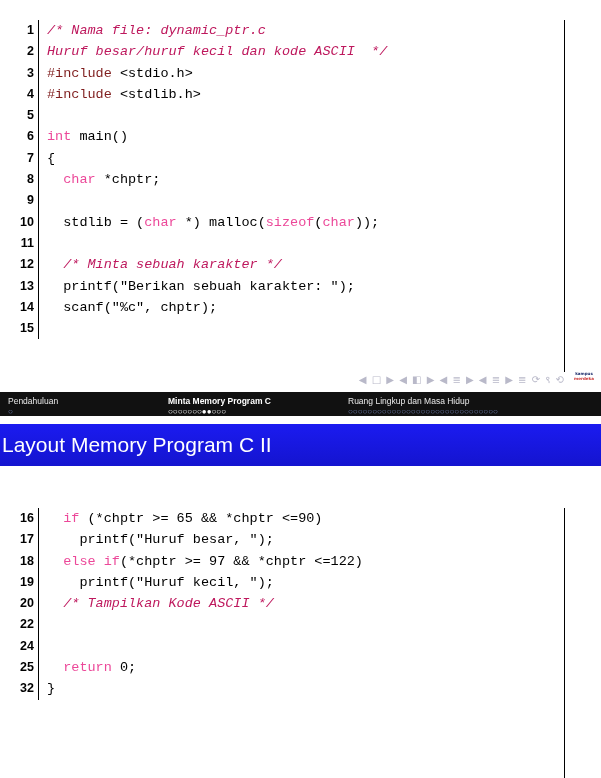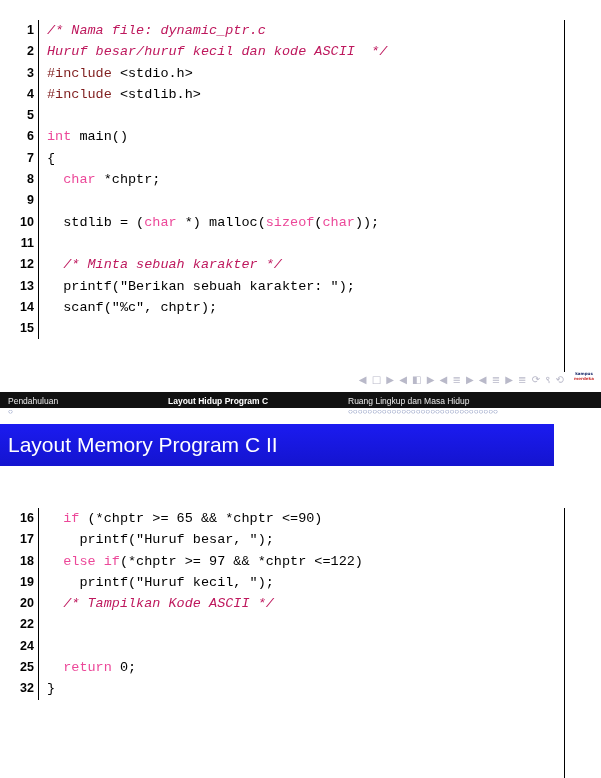--- a/index.html
+++ b/index.html
@@ -109,21 +109,21 @@
     font-weight: bold;
   }
   .logo-box .l2 { color: #c33; }
 
   
   #navbar {
     position: absolute;
     left: 0;
     top: 392px;
     width: 601px;
-    height: 16px;
+    height: 24px;
     background: #111111;
     color: #ffffff;
     display: flex;
   }
   .nav-sec {
     box-sizing: border-box;
     padding: 4px 8px 0 8px;
     font-size: 8.5px;
     color: #e9e9e9;
   }
@@ -137,29 +137,29 @@
   .nav-sec.active .dots { color: #ffffff; }
   #nav-1 { width: 160px; }
   #nav-2 { width: 180px; }
   #nav-3 { width: 261px; }
 
   
   #frametitle {
     position: absolute;
     left: 0;
     top: 424px;
-    width: 554px;
+    width: 601px;
     height: 42px;
     background: #1a1aee;
     background: linear-gradient(to bottom, #1b1bf0, #1414cf);
     color: #ffffff;
     font-size: 21px;
     display: flex;
     align-items: center;
-    padding-left: 8px;
+    padding-left: 2px;
     box-sizing: border-box;
   }
 
   
   #slide-bottom {
     position: absolute;
     left: 0;
     top: 466px;
     width: 601px;
     height: 260px;
@@ -264,21 +264,21 @@
     <div class="l2">merdeka</div>
   </div>
 </div>
 
 <div id="navbar">
   <div class="nav-sec" id="nav-1">
     <div>Pendahuluan</div>
     <div class="dots">○</div>
   </div>
   <div class="nav-sec active" id="nav-2">
-    <div>Layout Hidup Program C</div>
+    <div>Minta Memory Program C</div>
     <div class="dots">○○○○○○○●●○○○</div>
   </div>
   <div class="nav-sec" id="nav-3">
     <div>Ruang Lingkup dan Masa Hidup</div>
     <div class="dots">○○○○○○○○○○○○○○○○○○○○○○○○○○○○○○○</div>
   </div>
 </div>
 
 <div id="frametitle">Layout Memory Program C II</div>
 

